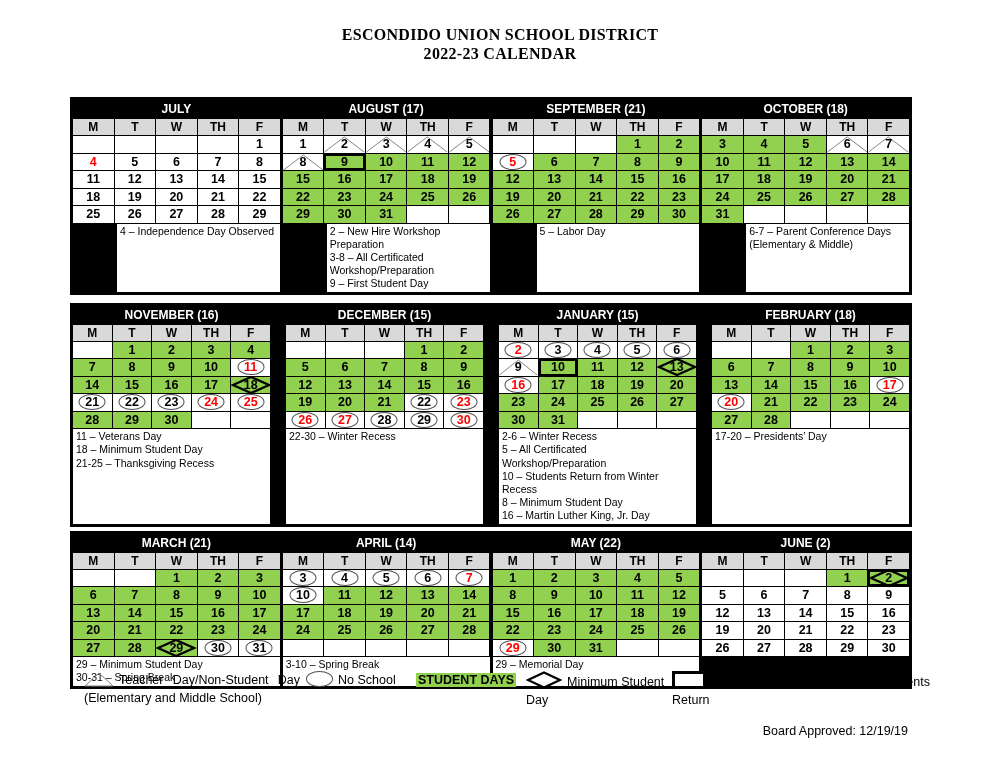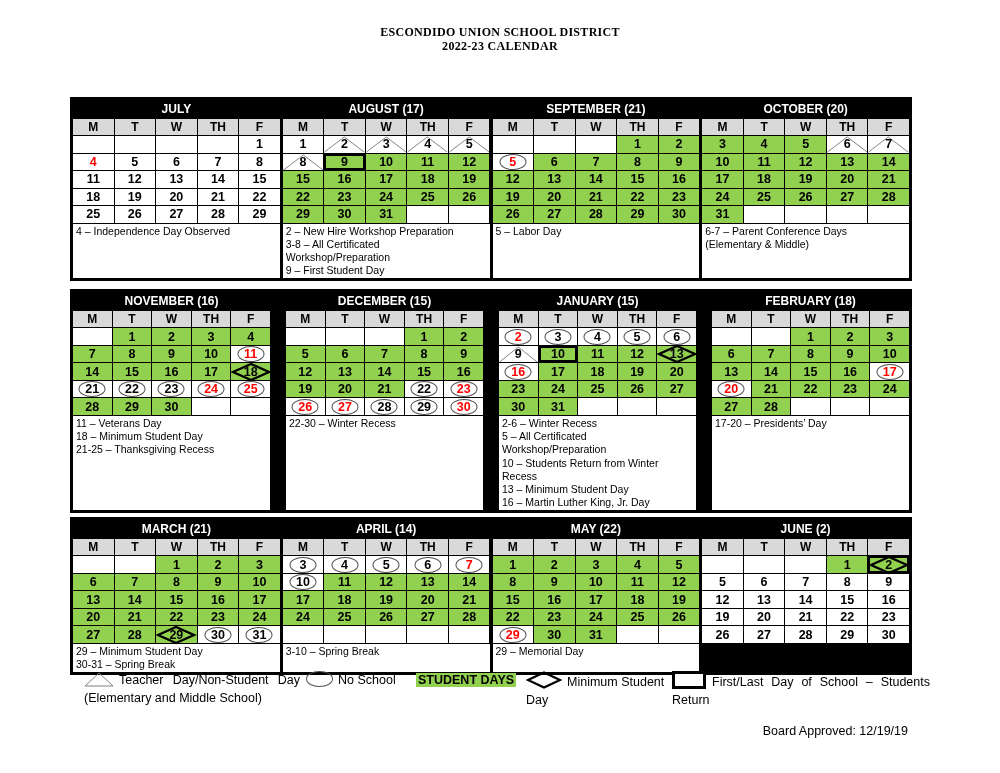--- a/index.html
+++ b/index.html
@@ -2,21 +2,21 @@
 <html><head>
 <meta charset="utf-8">
 <style>
   html,body{margin:0;padding:0;}
   body{
     width:1000px;height:773px;background:#fff;position:relative;overflow:hidden;
     font-family:"Liberation Sans",sans-serif;color:#000;
   }
   .page-title{
     text-align:center;padding-top:25px;
-    font-family:"Liberation Serif",serif;font-weight:bold;font-size:12px;line-height:1.2;
+    font-family:"Liberation Serif",serif;font-weight:bold;font-size:16px;line-height:1.2;
     letter-spacing:.3px;
   }
   .cal{position:absolute;left:70px;top:97px;width:842px;}
   .block{
     display:grid;grid-template-columns:repeat(4,1fr);
     background:#000;border:3px solid #000;gap:3px;
   }
   .b1{margin-bottom:8px;}
   .b2{margin-bottom:4px;gap:16px;}
   .month{background:#000;display:flex;flex-direction:column;}
@@ -46,21 +46,21 @@
   }
   .dia{
     position:absolute;left:50%;top:50%;width:40px;height:20px;
     transform:translate(-50%,-50%);z-index:3;overflow:visible;
   }
   .boxmark{position:absolute;left:0;top:0;right:0;bottom:0;border:2.5px solid #000;z-index:1;}
   .notes{
     background:#fff;margin-top:1px;padding:1px 3px;
     font-size:10.5px;line-height:1.26;flex:1;
   }
-  .b1 .notes{height:53px;}
+  .b1 .notes{height:53px;margin-left:44px;}
   .b2 .notes{height:66px;}
   .b3 .notes{height:50px;}
   .legend{
     position:absolute;left:84px;top:671px;width:852px;
     display:flex;align-items:flex-start;font-size:12.5px;line-height:1.45;
   }
   .li{padding-right:6px;}
   .li1{width:216px;text-align:justify;}
   .li2{width:104px;}
   .li3{width:104px;}
@@ -345,21 +345,21 @@
           </div>
           <div class="day green">
             <span class="num">30</span>
           </div>
         </div>
         <div class="notes">
           <div>5 – Labor Day</div>
         </div>
       </div>
       <div class="month">
-        <div class="mtitle">OCTOBER (20)</div>
+        <div class="mtitle">OCTOBER (18)</div>
         <div class="mgrid">
           <div class="wd">M</div>
           <div class="wd">T</div>
           <div class="wd">W</div>
           <div class="wd">TH</div>
           <div class="wd">F</div>
           <div class="day green">
             <span class="num">3</span>
           </div>
           <div class="day green">
@@ -709,21 +709,21 @@
             <span class="num">31</span>
           </div>
           <div class="day"></div>
           <div class="day"></div>
           <div class="day"></div>
         </div>
         <div class="notes">
           <div>2-6 – Winter Recess</div>
           <div>5 – All Certificated Workshop/Preparation</div>
           <div>10 – Students Return from Winter Recess</div>
-          <div>13 – Minimum Student Day</div>
+          <div>8 – Minimum Student Day</div>
           <div>16 – Martin Luther King, Jr. Day</div>
         </div>
       </div>
       <div class="month">
         <div class="mtitle">FEBRUARY (18)</div>
         <div class="mgrid">
           <div class="wd">M</div>
           <div class="wd">T</div>
           <div class="wd">W</div>
           <div class="wd">TH</div>

